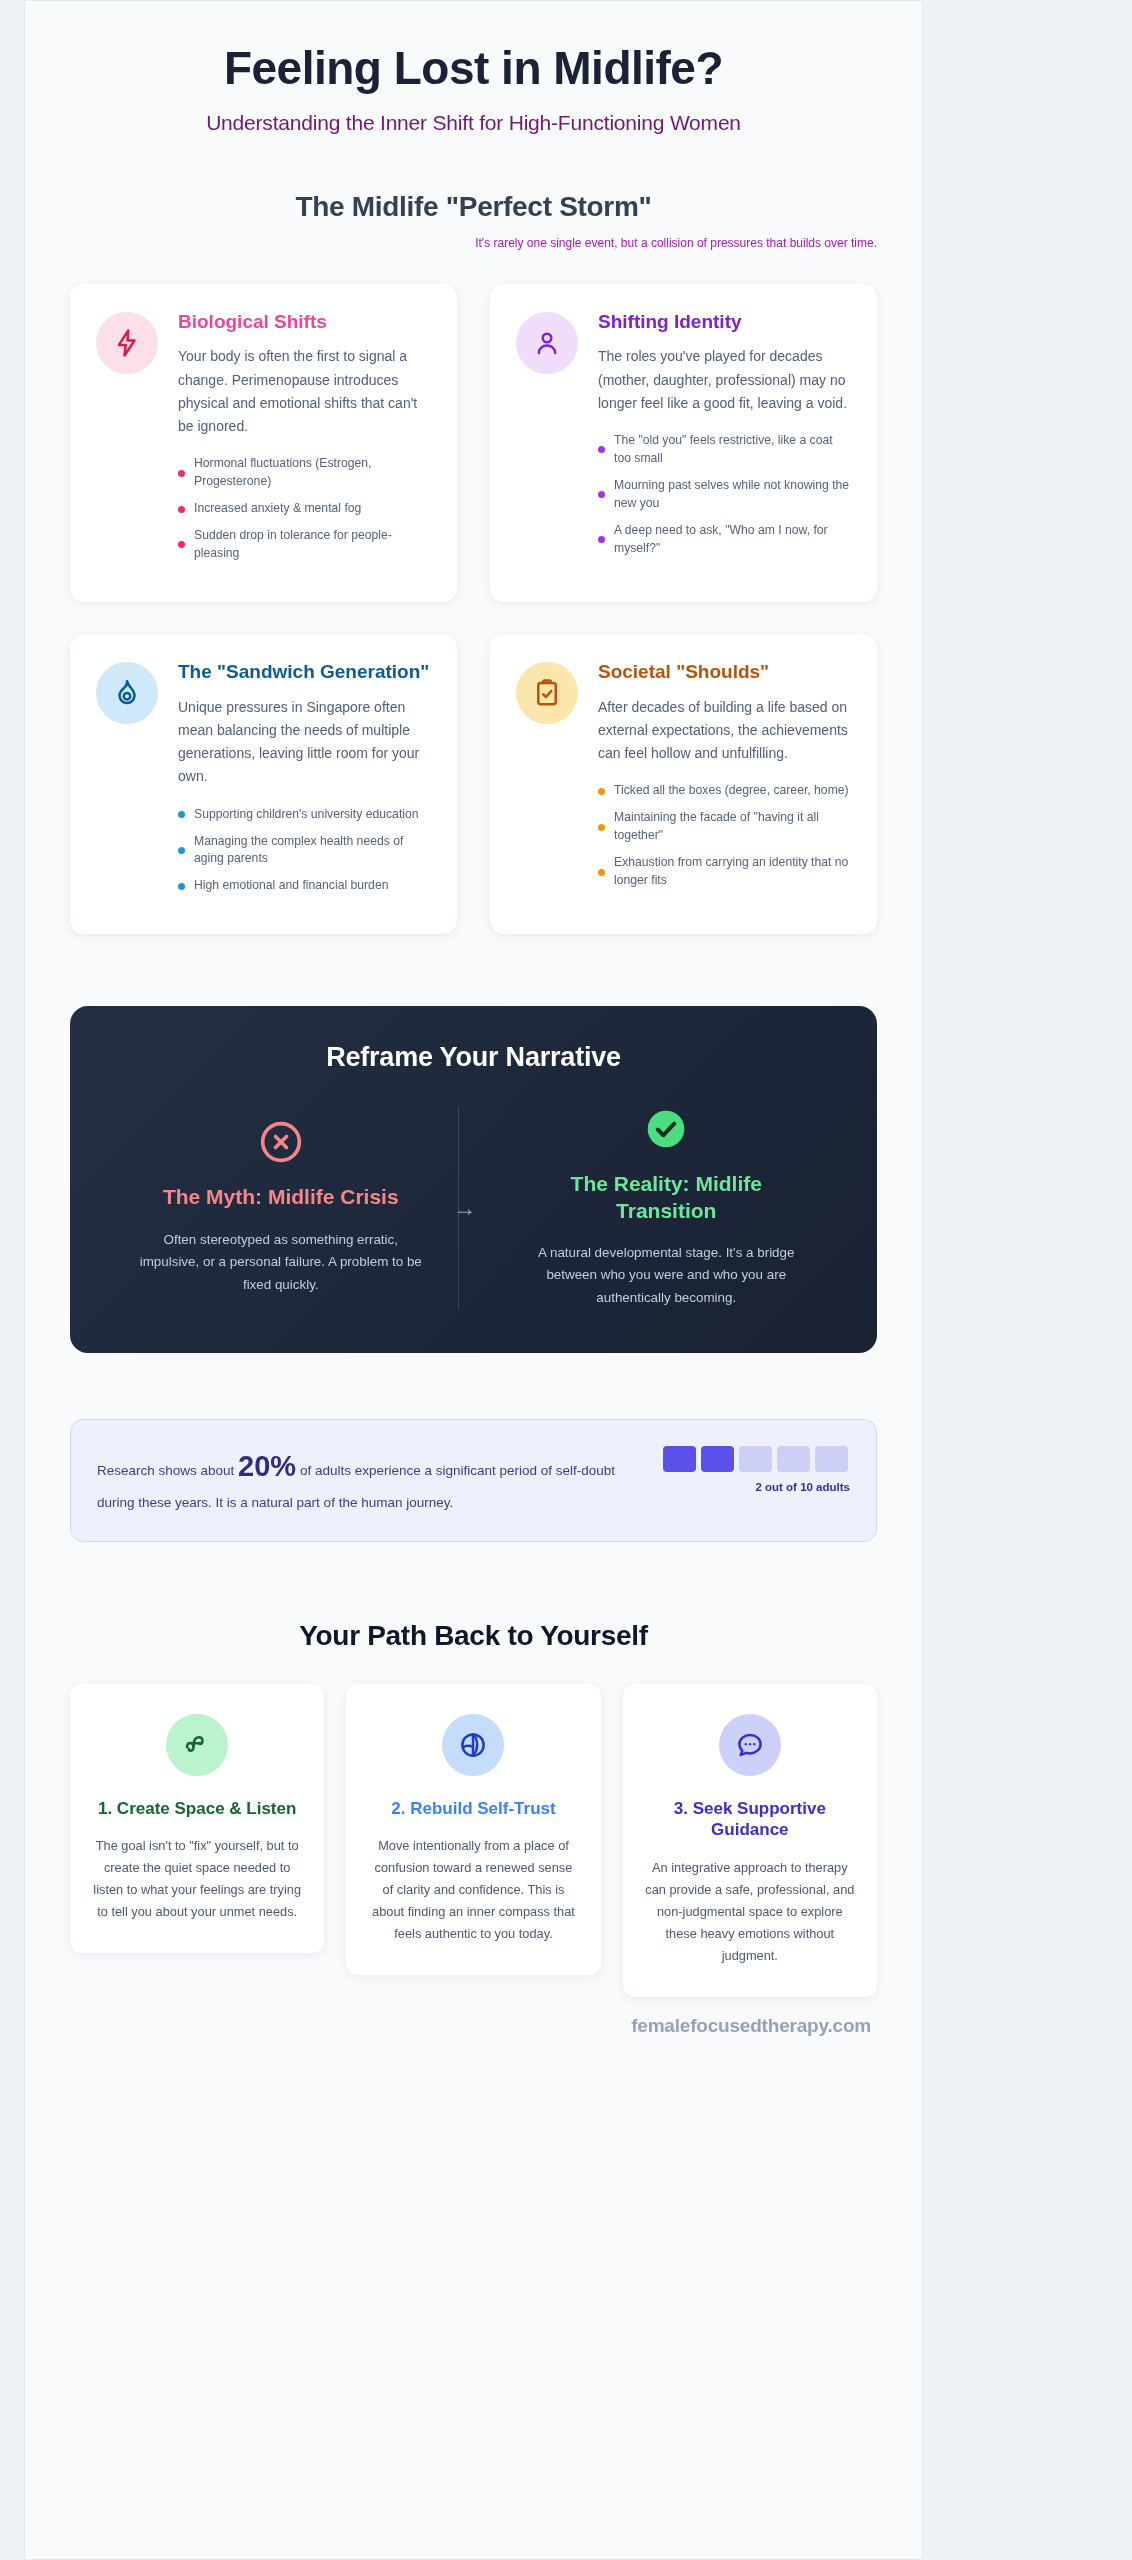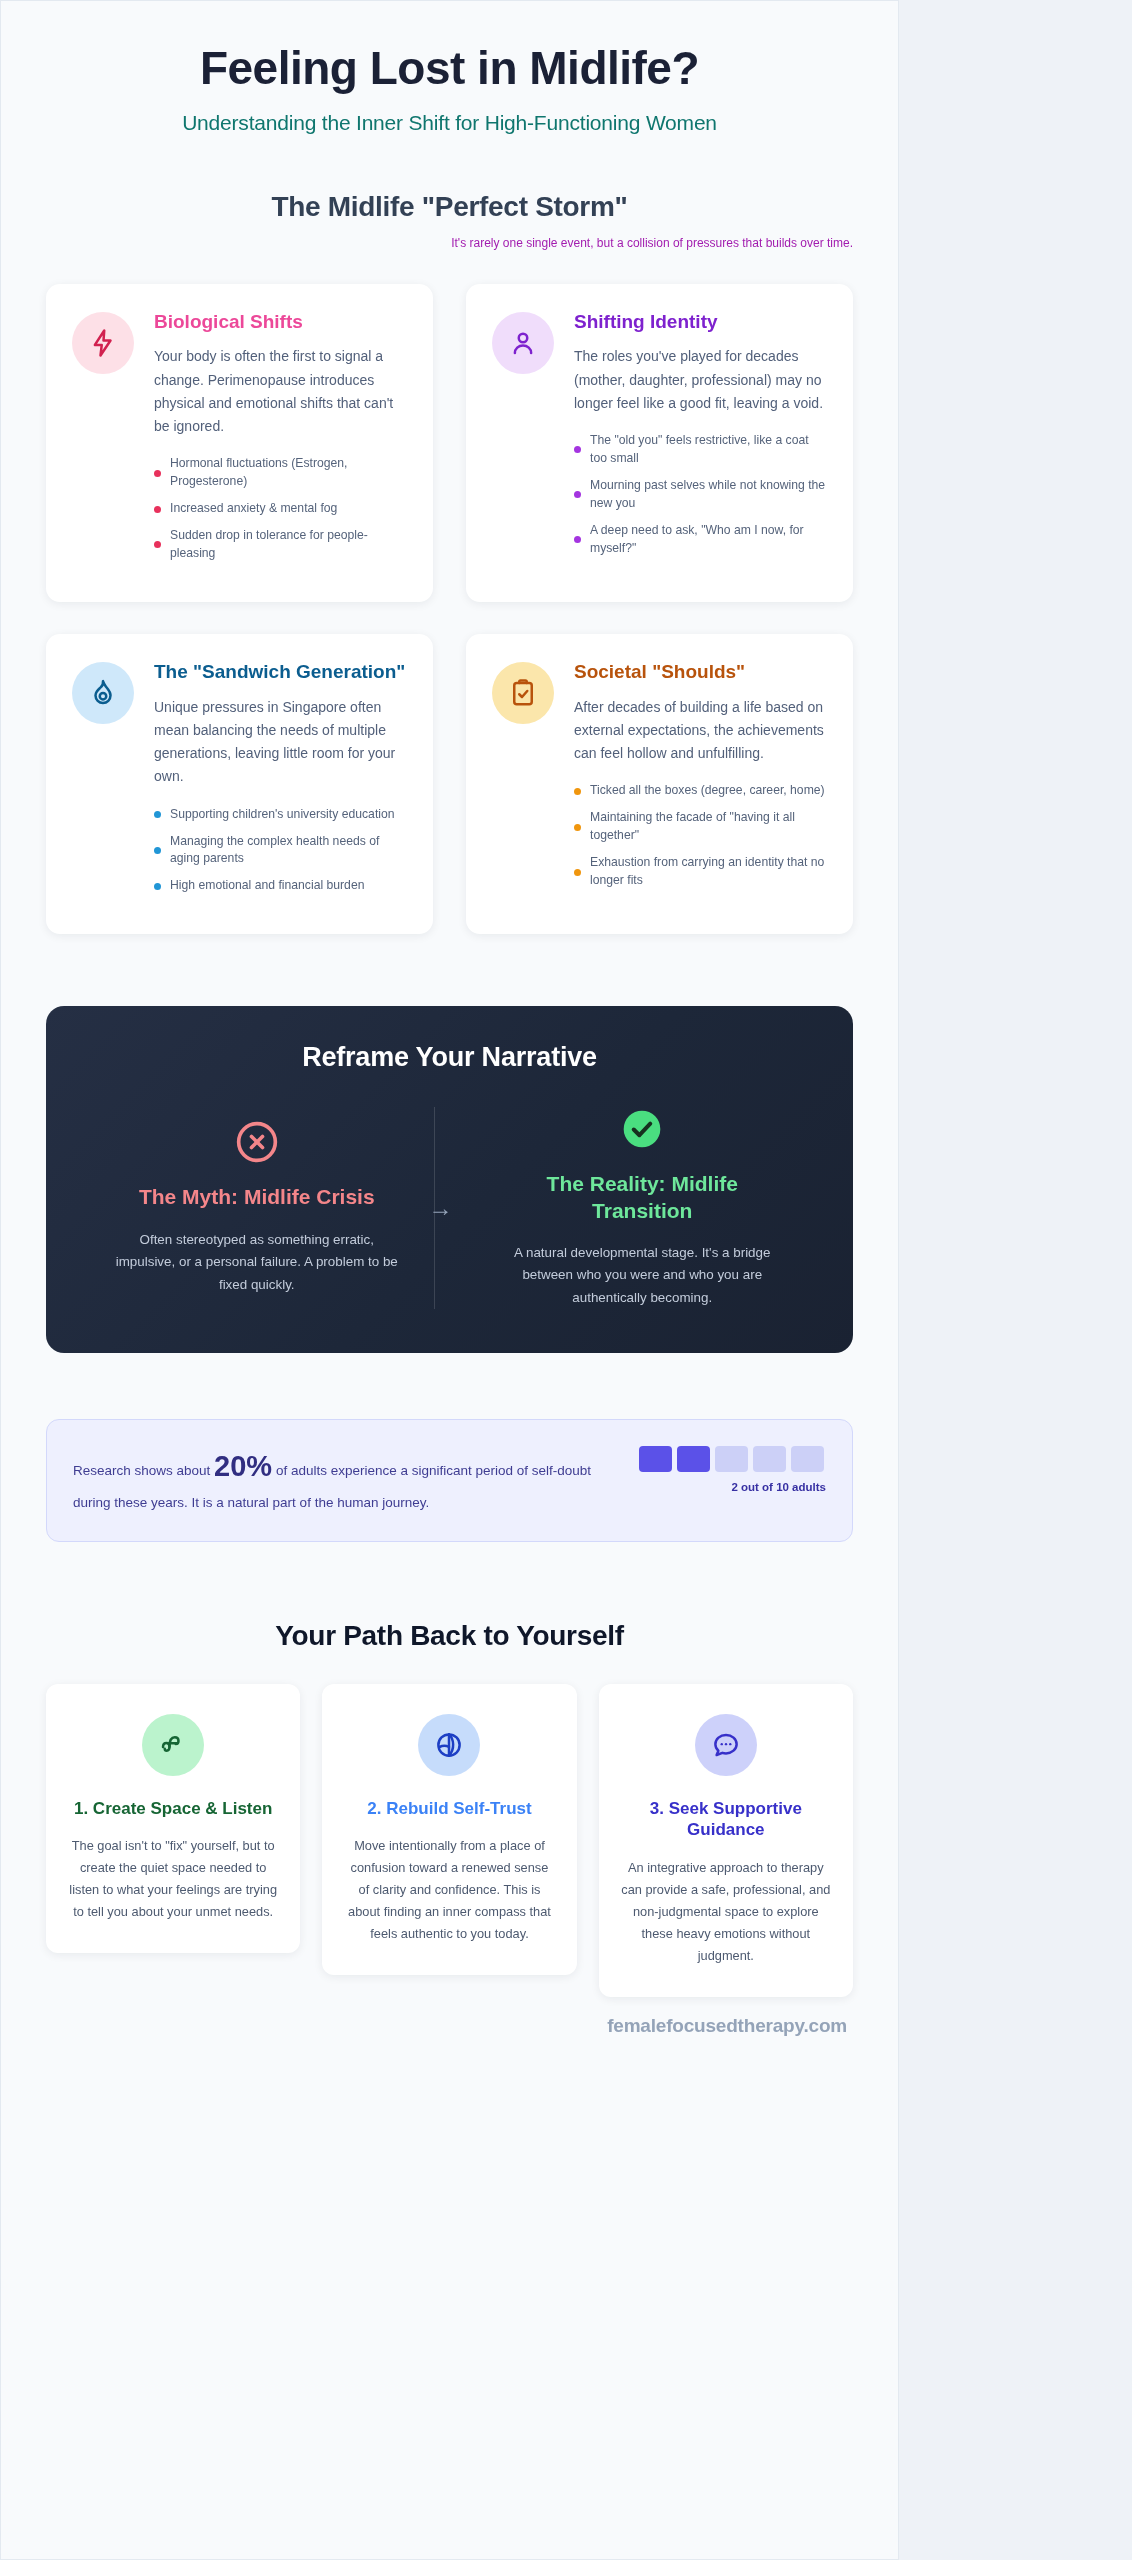--- a/index.html
+++ b/index.html
@@ -10,35 +10,36 @@
     font-family: "Liberation Sans", sans-serif;
   }
 
   .page {
     width: 899px;
     min-height: 2560px;
     background: #f8fafc;
     border: 1px solid #e3e9f0;
     padding: 0 45px 22px 45px;
     position: relative;
+    margin-left: 24px;
   }
 
   
   .hero { padding-top: 42px; text-align: center; }
   .hero h1 {
     font-size: 46px;
     line-height: 1.12;
     font-weight: 700;
     color: #1b2136;
     letter-spacing: -0.5px;
   }
   .hero h2 {
     font-size: 21px;
     font-weight: 400;
-    color: #0f766e;
+    color: #701a75;
     margin-top: 16px;
     letter-spacing: -0.2px;
   }
   .hero p {
     font-size: 14.5px;
     line-height: 1.62;
     color: #475569;
     max-width: 680px;
     margin: 26px auto 0;
   }

